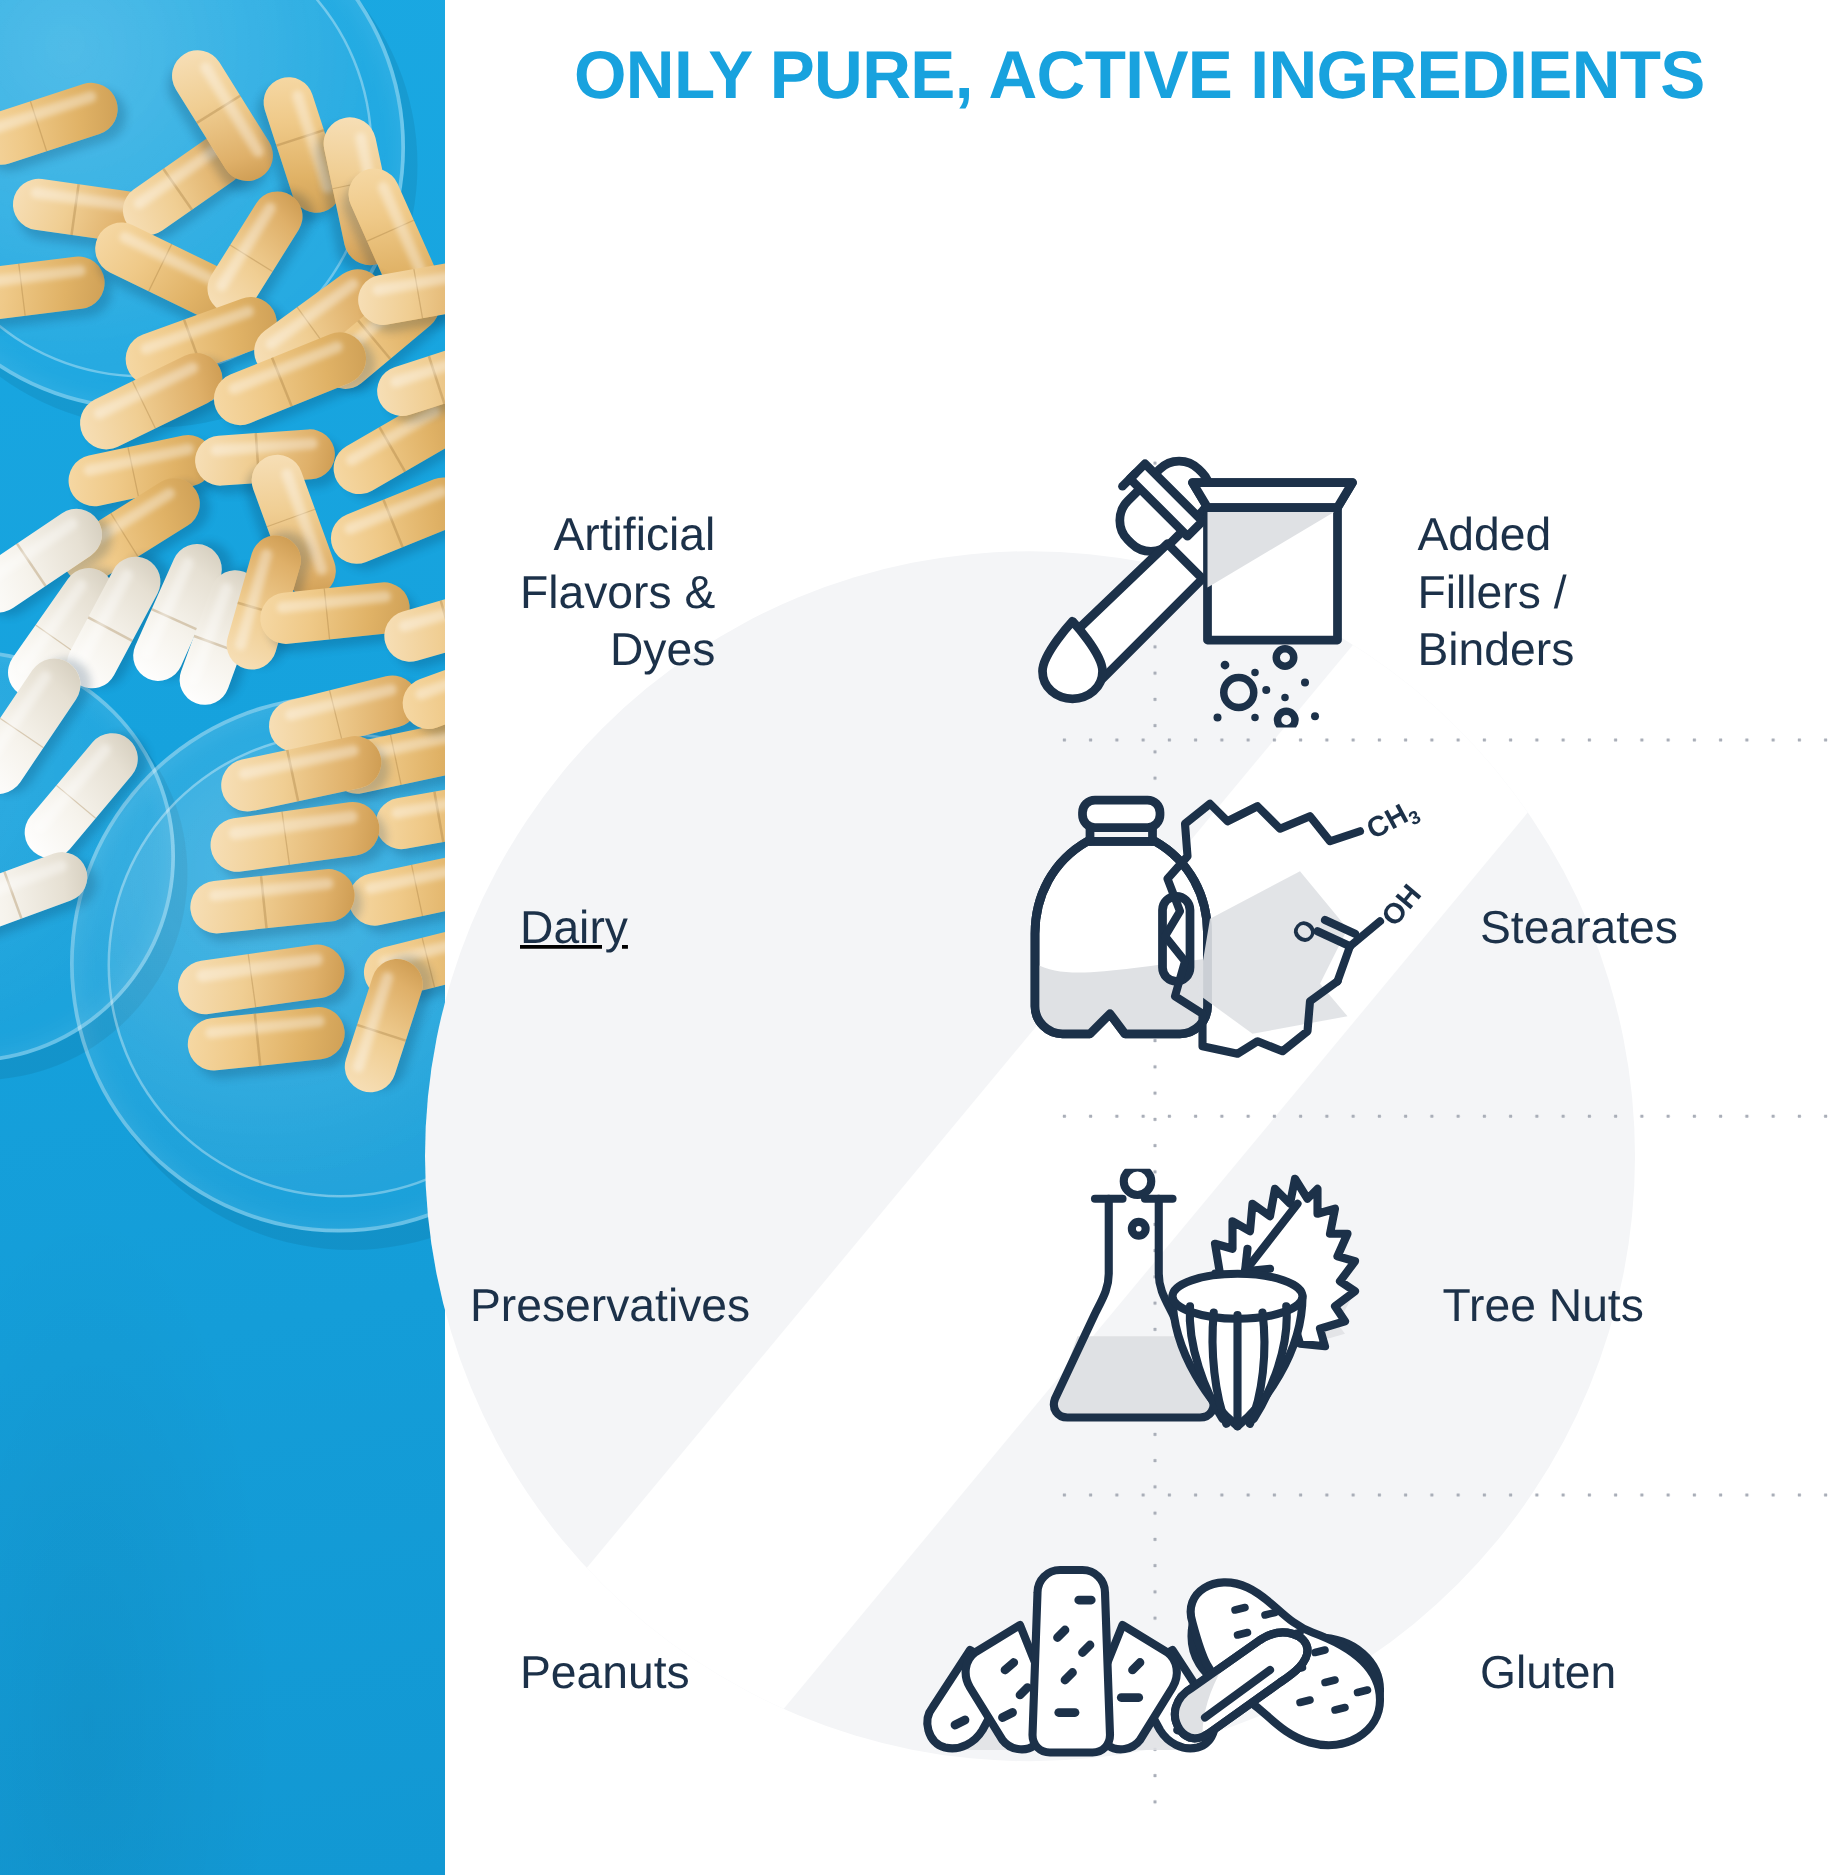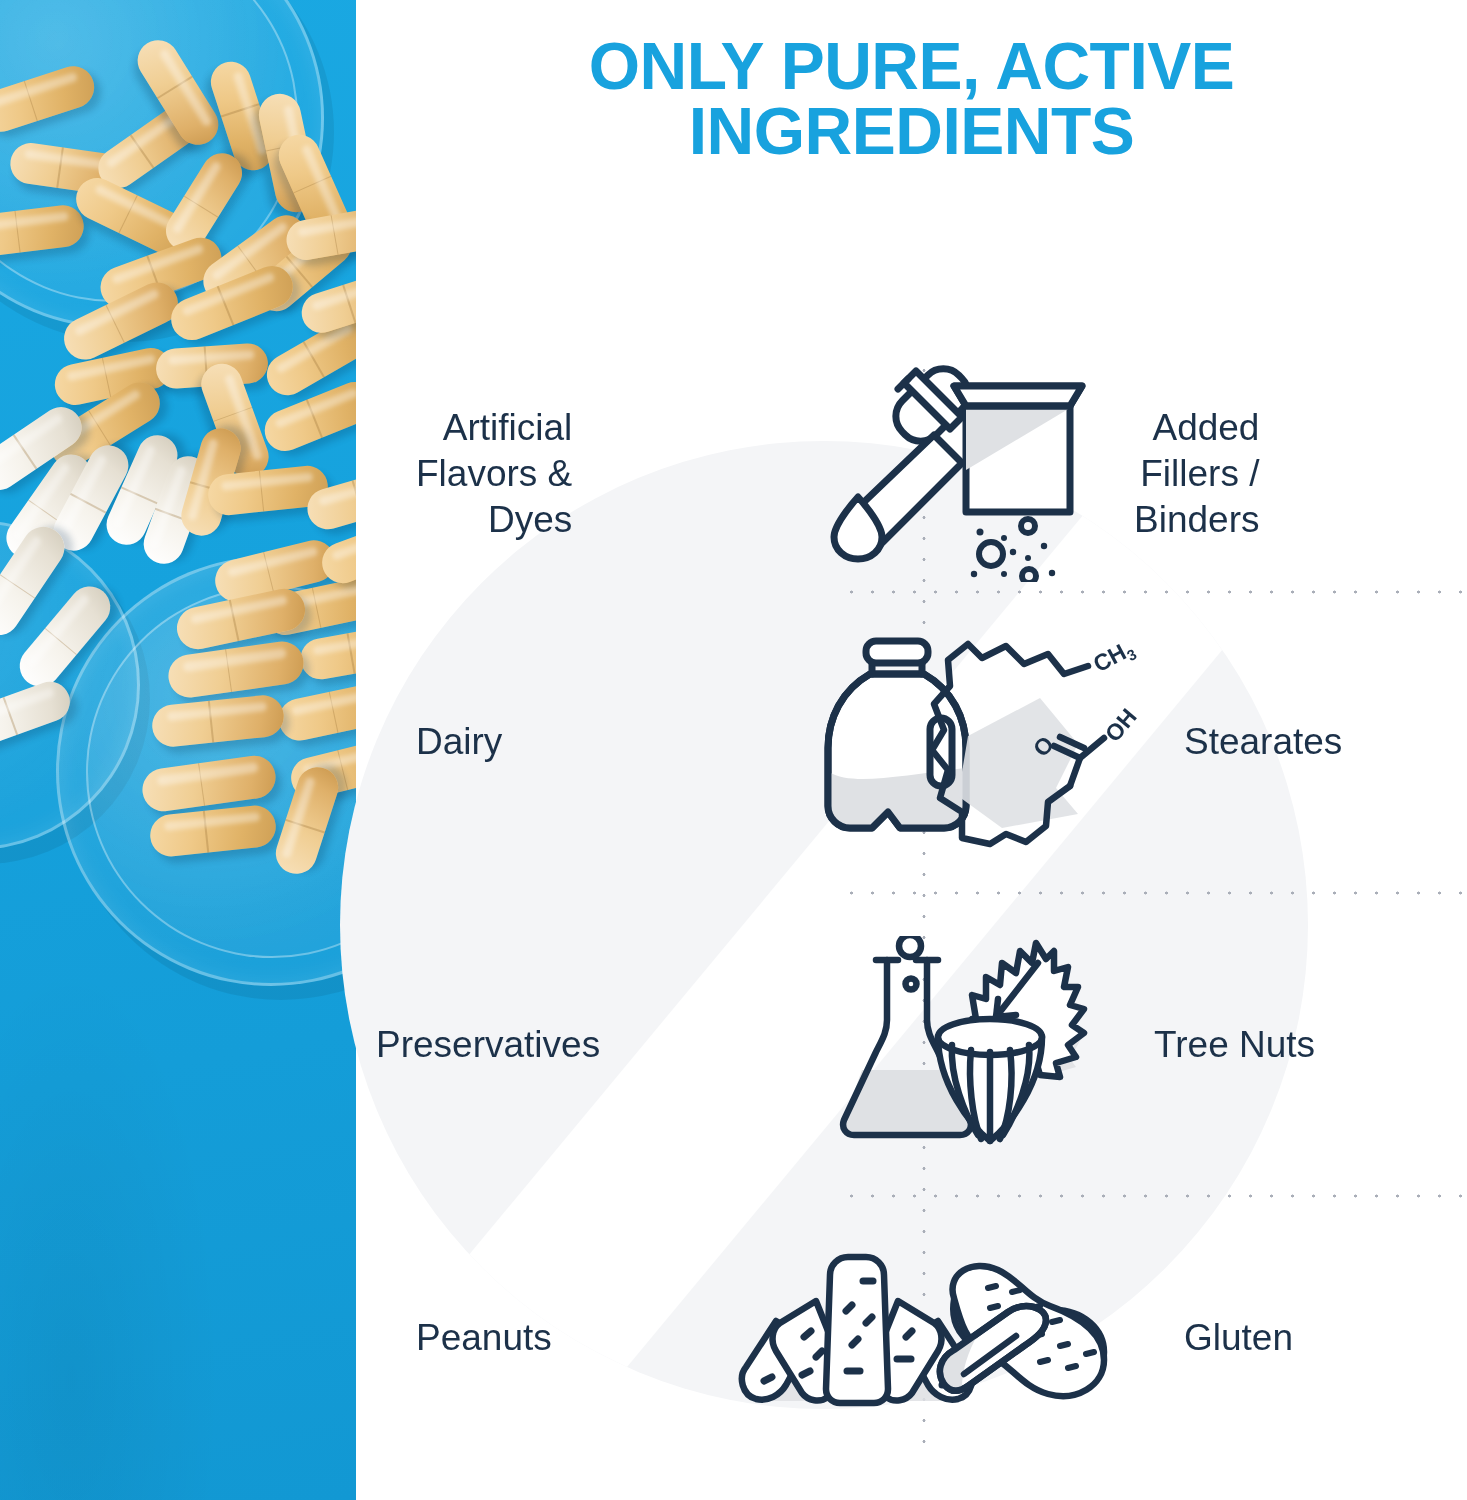--- a/index.html
+++ b/index.html
@@ -105,21 +105,21 @@
   .header {
     position: absolute;
     left: 0; right: 0;
     top: 34px;
     text-align: center;
     z-index: 3;
   }
   .headline {
     color: #18A2DE;
     font-weight: 800;
-    font-size: 66px;
+    font-size: 54px;
     line-height: 0.98;
     letter-spacing: -0.5px;
     text-transform: uppercase;
     padding: 0 40px;
     text-align: center;
   }
   .subhead {
     color: #1C3149;
     font-weight: 400;
     font-size: 52px;
@@ -159,31 +159,31 @@
   .item .label {
     color: #1C3149;
     font-size: 37px;
     line-height: 1.25;
     font-weight: 400;
     white-space: pre-line;
   }
   .item.left-cell  { justify-content: space-between; }
   .item.left-cell .label { text-align: right; padding-right: 26px; }
   .item.right-cell { justify-content: flex-start; }
-  .item.right-cell .label { text-align: right; padding-left: 26px; }
+  .item.right-cell .label { text-align: left; padding-left: 26px; }
 
   .icon {
     flex: 0 0 auto;
     display: block;
   }
 
   
   .cell-r1c1 { left: 60px;  top: 356px; width: 566px; height: 236px; }
   .cell-r1c2 { left: 572px; top: 356px; width: 566px; height: 236px; }
-  .cell-r2c1 { left: 60px;  top: 600px; width: 566px; height: 285px; }
+  .cell-r2c1 { left: 60px;  top: 600px; width: 566px; height: 285px; text-decoration: underline; }
   .cell-r2c2 { left: 572px; top: 600px; width: 566px; height: 285px; }
   .cell-r3c1 { left: 20px;  top: 900px; width: 606px; height: 290px; }
   .cell-r3c2 { left: 572px; top: 900px; width: 606px; height: 290px; }
   .cell-r4c1 { left: 60px;  top: 1208px; width: 566px; height: 260px; }
   .cell-r4c2 { left: 572px; top: 1208px; width: 606px; height: 260px; }
 </style>
 </head>
 <body>
 
 <div class="page">

